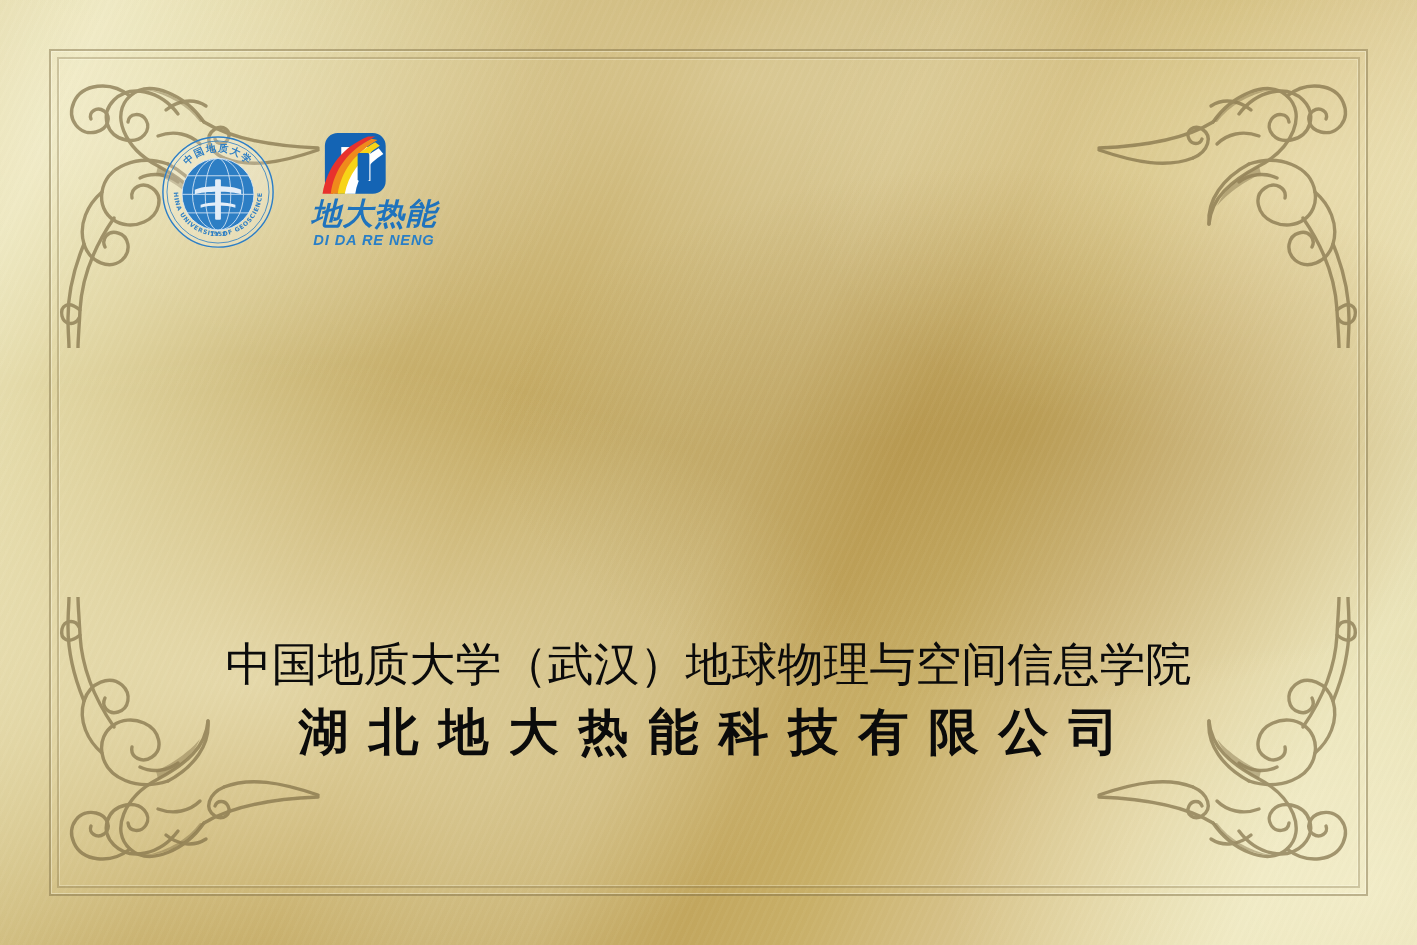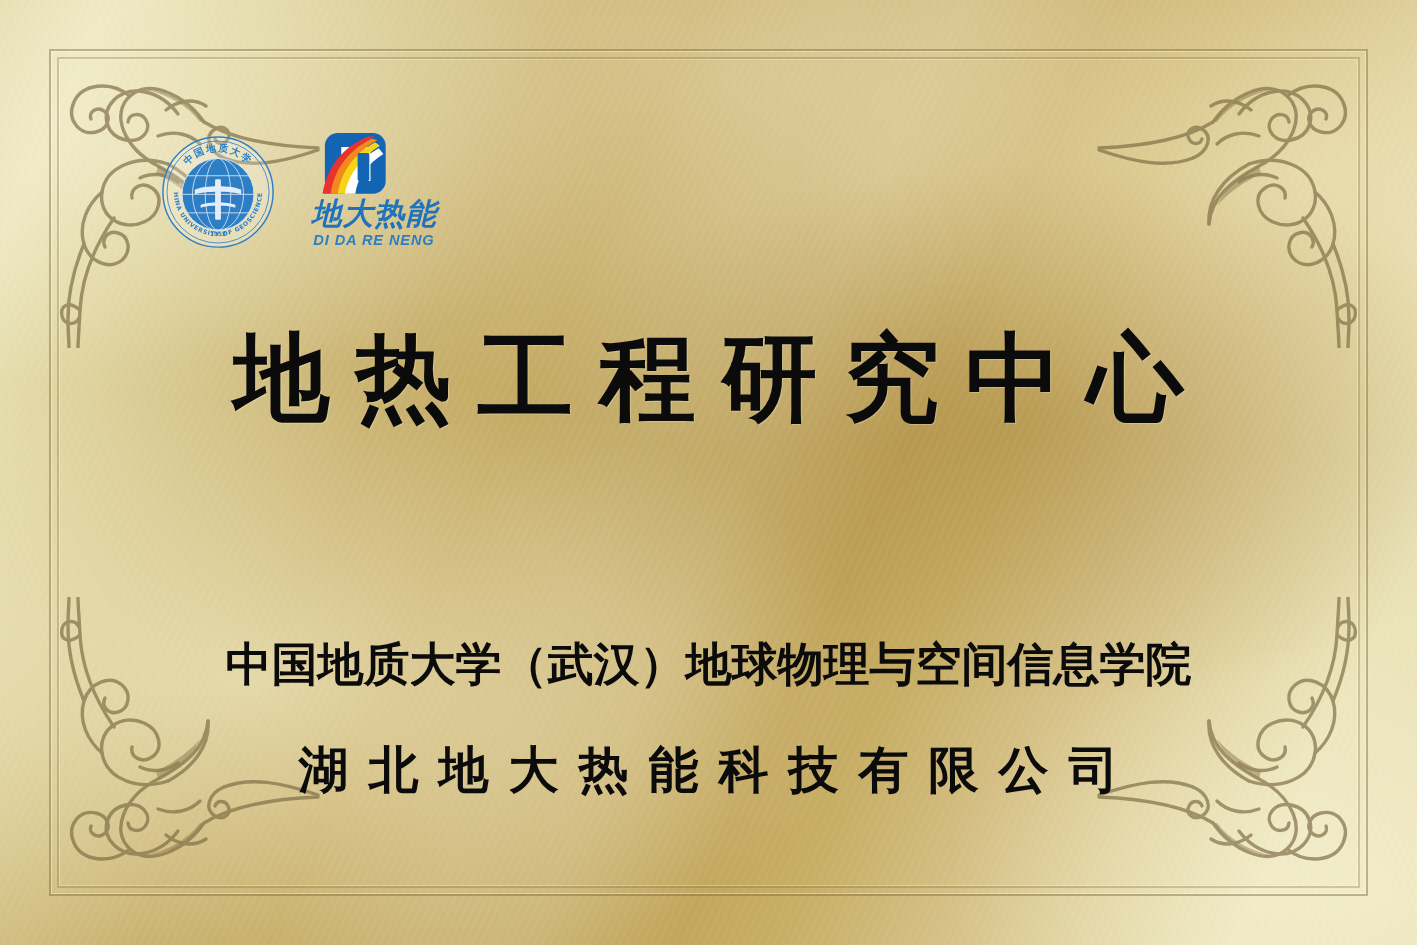--- a/index.html
+++ b/index.html
@@ -137,41 +137,40 @@
     text-shadow: 1px 1px 0 rgba(255,255,230,.25);
     white-space: nowrap;
   }
 
   .sub1 {
     position: absolute;
     left: 0; right: 0;
     top: 640px;
     text-align: center;
     font-family: "DejaVu Sans", "Liberation Sans", sans-serif;
-    font-weight: 700;
+    font-weight: 400;
     font-size: 46px;
     line-height: 1.05;
     letter-spacing: 0px;
     color: #0b0b0b;
     white-space: nowrap;
   }
   .sub2 {
     position: absolute;
     left: 0; right: 0;
     top: 706px;
     text-align: center;
     font-family: "DejaVu Sans", "Liberation Sans", sans-serif;
     font-weight: 600;
     font-size: 50px;
     line-height: 1.05;
     letter-spacing: 20px;
     text-indent: 20px;
     color: #0b0b0b;
     white-space: nowrap;
-    margin-top: 38px;
   }
 </style>
 </head>
 <body>
 
 <div id="plaque">
 
   <div class="sheen-a"></div>
   <div class="sheen-b"></div>
   <div class="streaks"></div>
@@ -351,18 +350,17 @@
 
           <g transform="translate(0,112)">
             <text x="130" y="44" text-anchor="middle" font-family="&quot;DejaVu Sans&quot;, &quot;Liberation Sans&quot;, sans-serif" font-size="52" font-weight="700" fill="#1f73bd" font-style="italic" letter-spacing="2">地大热能</text>
           </g>
           <text x="130" y="192" text-anchor="middle" font-family="&quot;Liberation Sans&quot;, sans-serif" font-size="25" font-weight="700" font-style="italic" fill="#2a7fc6" letter-spacing="1.5">DI DA RE NENG</text>
         </svg>
       </div>
     </div>
   </div>
 
-  <div class="title">地热工程研究中心</div>
 
   <div class="sub1">中国地质大学（武汉）地球物理与空间信息学院</div>
   <div class="sub2">湖北地大热能科技有限公司</div>
 
 </div>
 
 </body></html>

